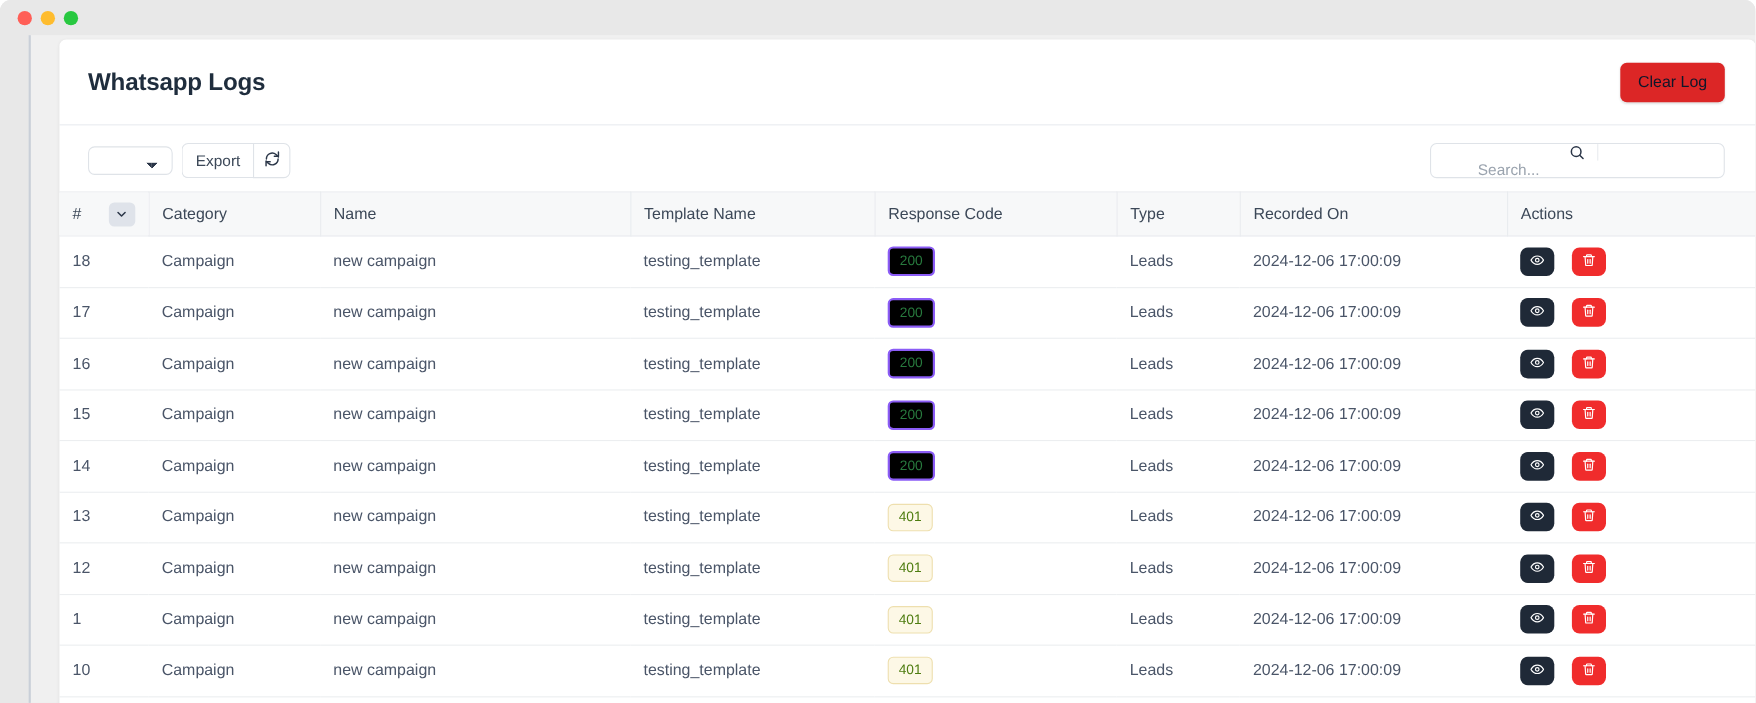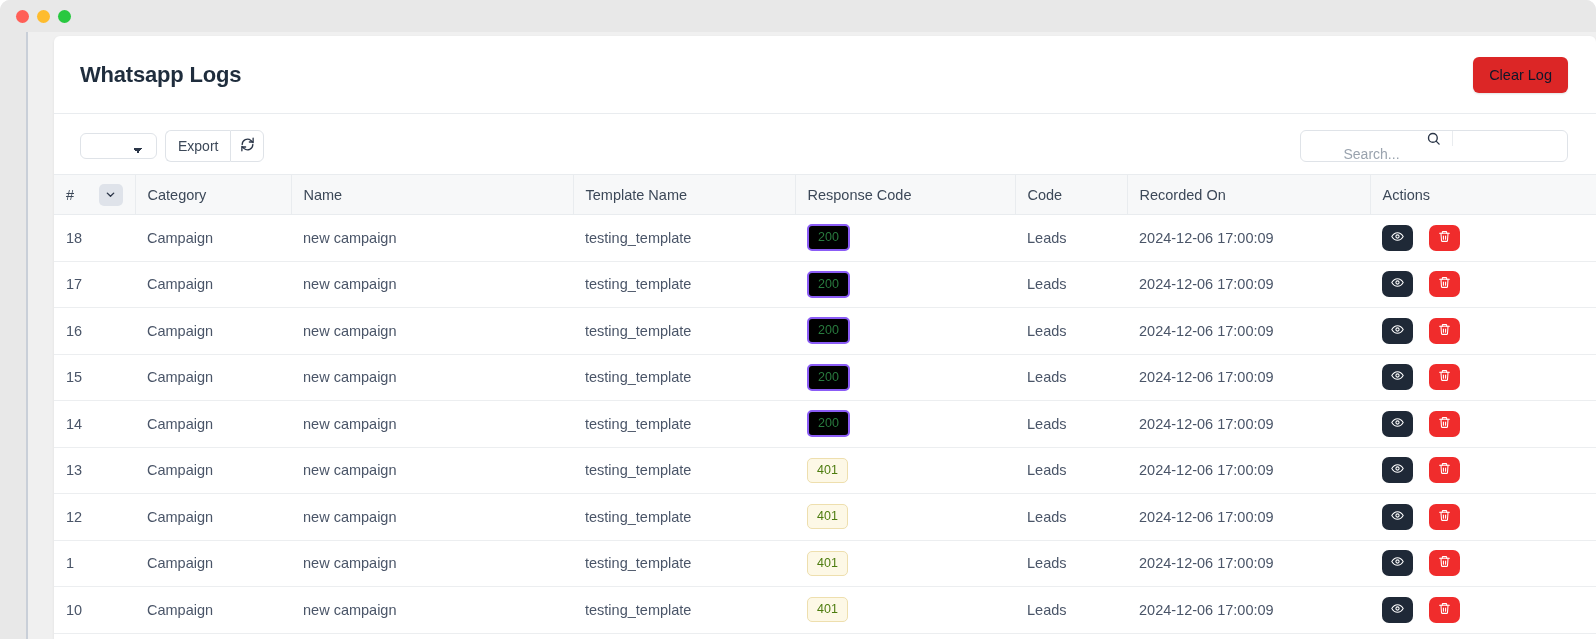--- a/index.html
+++ b/index.html
@@ -332,21 +332,21 @@
                   <svg width="11" height="11" viewBox="0 0 24 24" fill="none" stroke="currentColor" stroke-width="3" stroke-linecap="round" stroke-linejoin="round">
                     <polyline points="5 9 12 16 19 9"></polyline>
                   </svg>
                 </span>
               </div>
             </th>
             <th>Category</th>
             <th>Name</th>
             <th>Template Name</th>
             <th>Response Code</th>
-            <th>Code</th>
+            <th>Type</th>
             <th>Recorded On</th>
             <th>Actions</th>
           </tr>
         </thead>
         <tbody id="table-body">
             <tr>
               <td>18</td>
               <td>Campaign</td>
               <td>new campaign</td>
               <td>testing_template</td>

